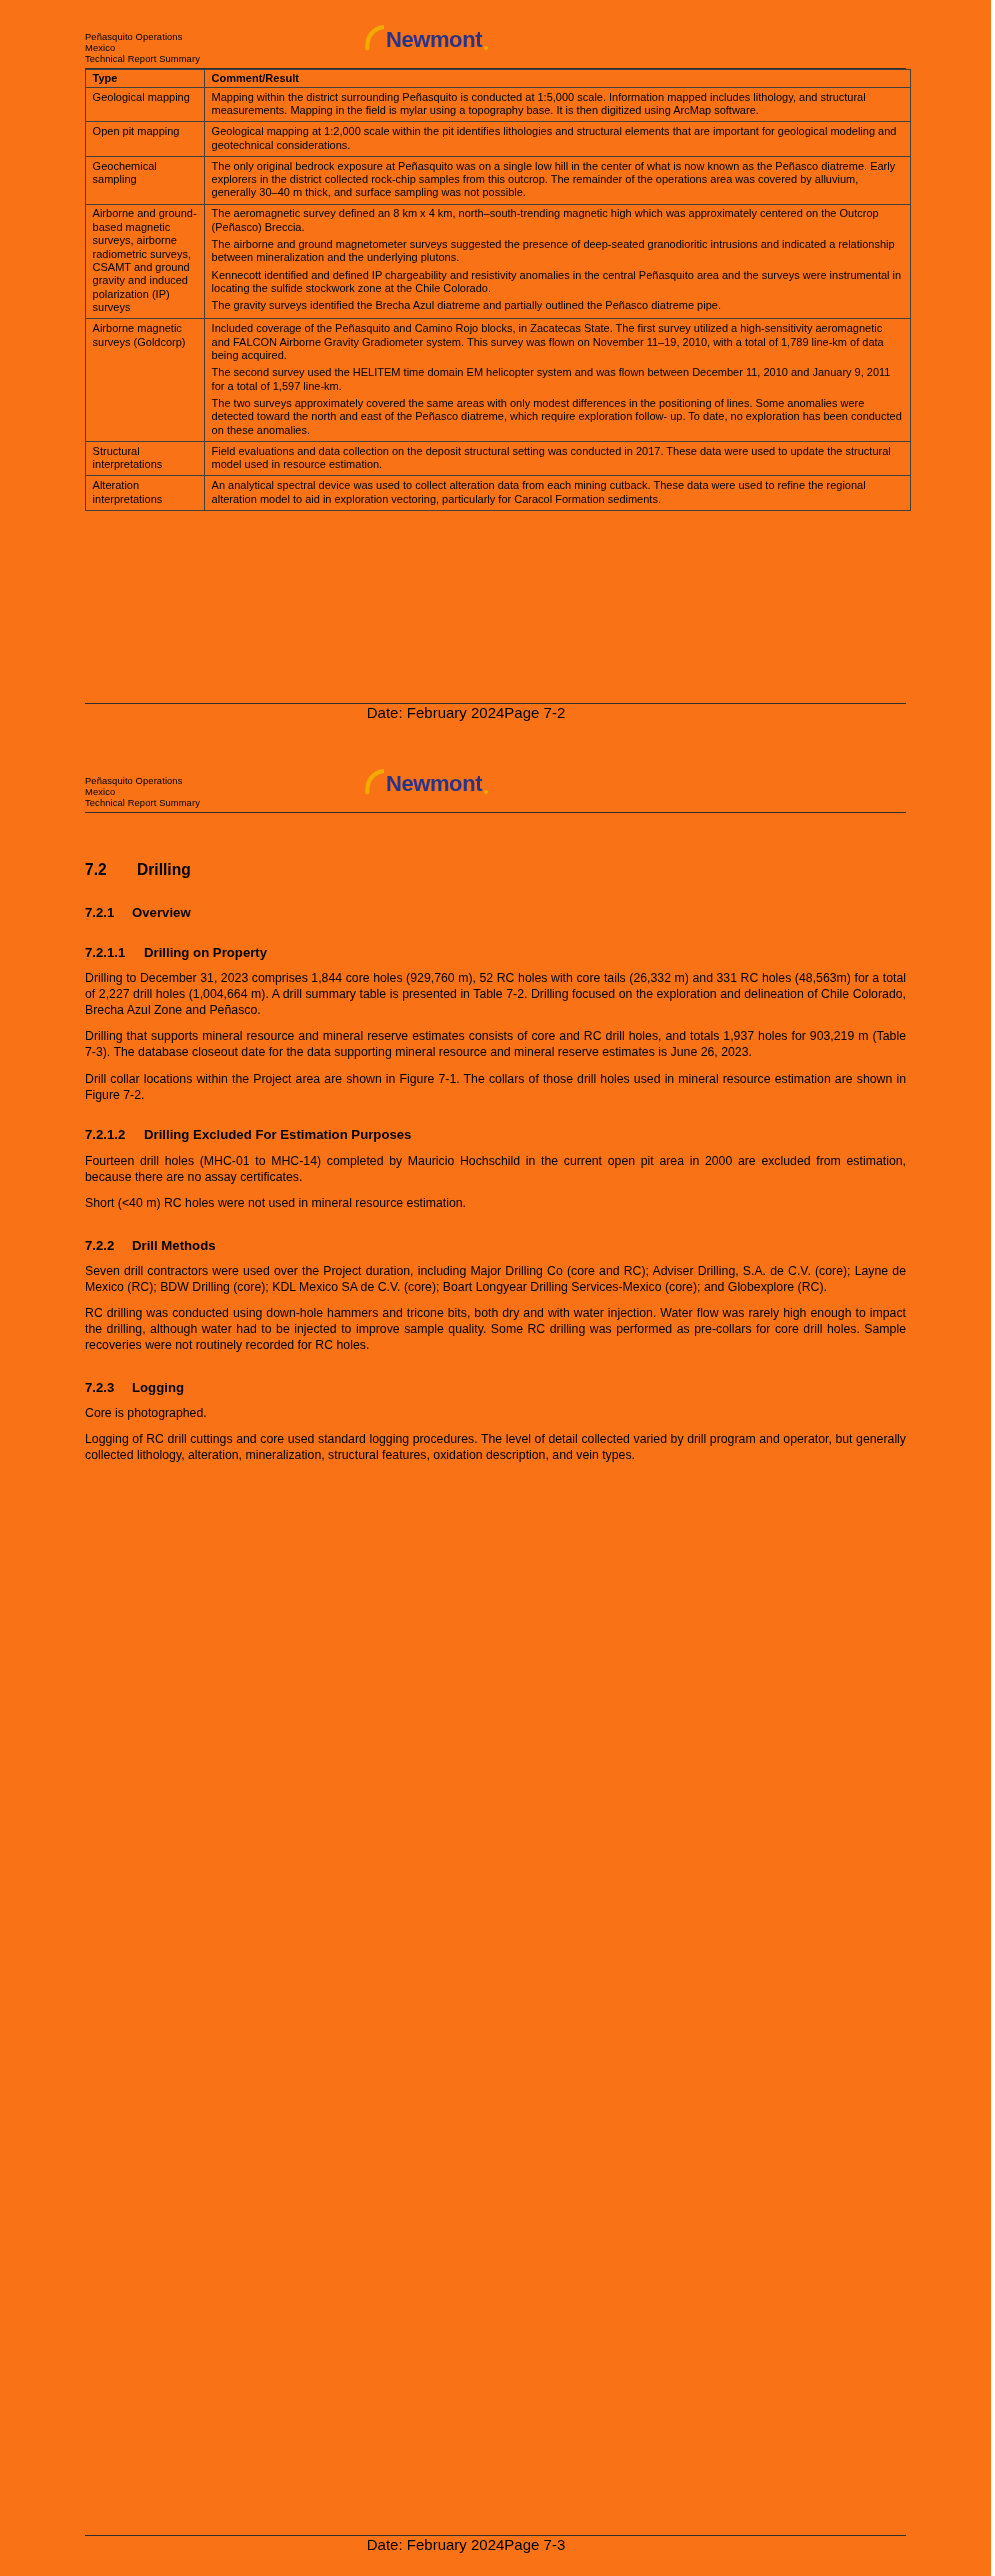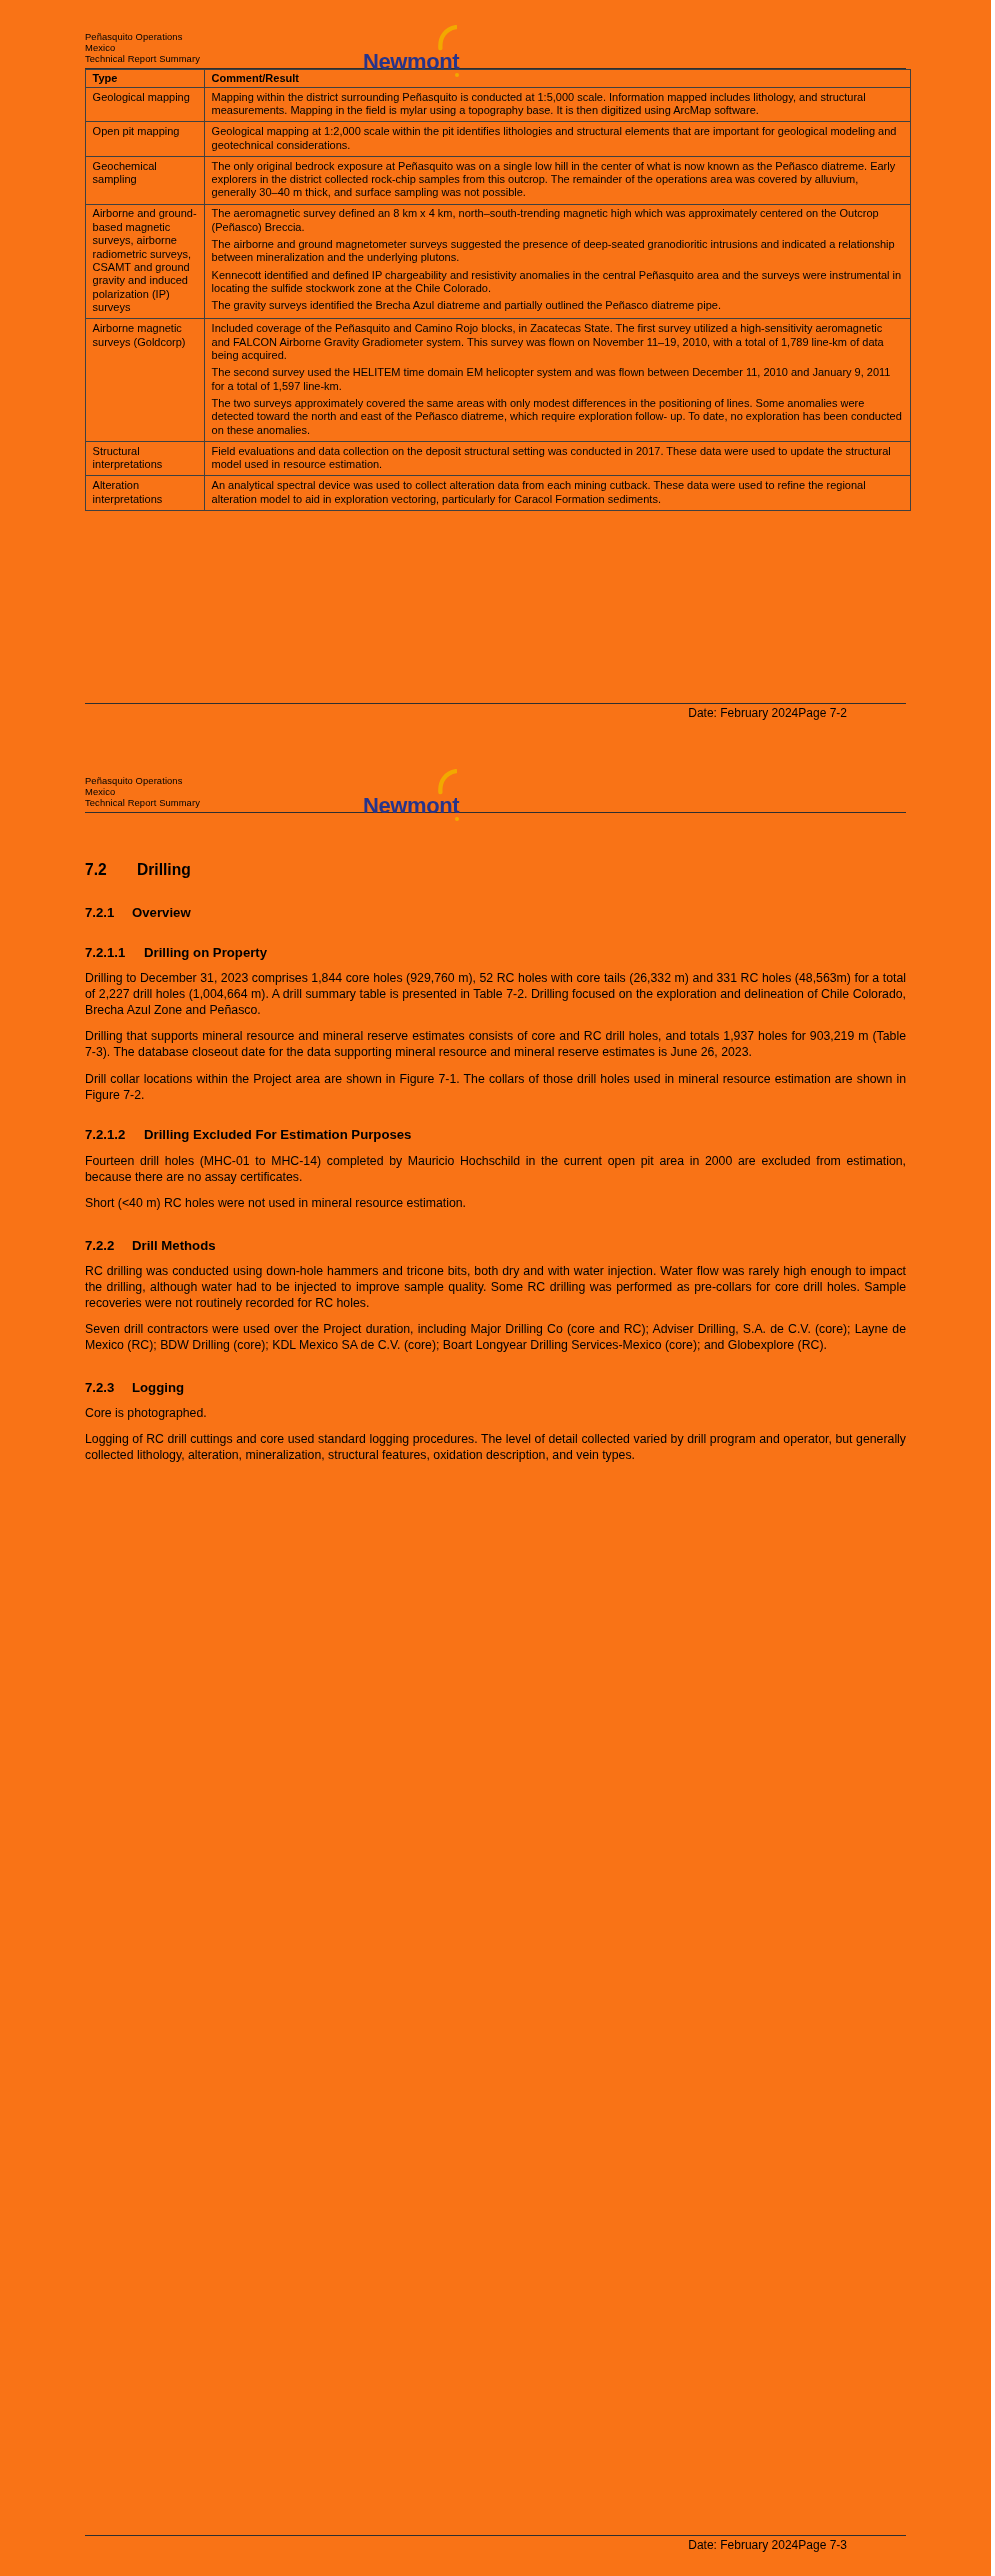--- a/index.html
+++ b/index.html
@@ -13,21 +13,21 @@
   }
   :root { --brand-blue:#27348b; --brand-gold:#f2a900; }
 
   .page { position:relative; width:991px; background:#f97316; overflow:hidden; }
   .page-1 { height:744px; }
   .page-2 { height:1832px; }
 
   
   .doc-header { position:relative; margin:0 85px; padding-top:31px; }
   .org-block { font-size:9.4px; line-height:11px; letter-spacing:0.1px; }
-  .logo { position:absolute; left:278px; top:22.6px; display:flex; align-items:flex-end;flex-direction:column; }
+  .logo { position:absolute; left:278px; top:22.6px; display:flex; align-items:flex-end; }
   .logo-arc { display:block; margin-right:1.9px; margin-bottom:0.9px; }
   .logo-text { font-size:22px; font-weight:bold; color:var(--brand-blue); letter-spacing:-0.4px; line-height:1; }
   .logo-dot { display:inline-block; width:3.8px; height:3.8px; border-radius:50%; background:var(--brand-gold); margin-left:1.9px; margin-bottom:1.9px; }
   .header-rule { margin:3.8px 85px 0 85px; border-top:0.9px solid #2f2f2f; height:0; }
 
   
   .table-caption { display:flex; margin:43px 85px 7.5px 85px; font-size:12.3px; font-weight:bold; }
   .caption-label { display:inline-block; min-width:85px; }
   table.exploration { margin:0 85px; width:826px; border-collapse:collapse; table-layout:fixed;border-radius:32px; }
   table.exploration th, table.exploration td {
@@ -39,21 +39,21 @@
     text-align:left;
   }
   table.exploration th { font-weight:bold; padding:1.9px 6.6px; }
   td.type-cell { vertical-align:middle; }
   td p { margin:0; }
   td p + p { margin-top:3.8px; }
 
   
   .page-footer { position:absolute; left:85px; right:85px; bottom:24.5px; }
   .footer-rule { border-top:0.9px solid #2f2f2f; height:0; margin-bottom:2.8px; }
-  .footer-row { display:flex; justify-content:flex-end; font-size:12px; line-height:12.3px; }
+  .footer-row { display:flex; justify-content:center; font-size:15px; line-height:12.3px; }
   .footer-page { margin-right:59px; }
 
   
   .content { margin:0 85px; }
   .sec { display:flex; font-weight:bold; }
   .sec-h1 { font-size:15.6px; margin-top:48px; }
   .sec-h2 { font-size:13.2px; margin-top:26.4px; }
   .sec-h3 { font-size:13.2px; margin-top:24.5px; }
   .h1num { display:inline-block; min-width:52px; }
   .h2num { display:inline-block; min-width:47px; }
@@ -200,22 +200,22 @@
       <span class="h3num">7.2.1.2</span>
       <span class="htitle">Drilling Excluded For Estimation Purposes</span>
     </div>
     <p class="body-p">Fourteen drill holes (MHC-01 to MHC-14) completed by Mauricio Hochschild in the current open pit area in 2000 are excluded from estimation, because there are no assay certificates.</p>
     <p class="body-p">Short (&lt;40 m) RC holes were not used in mineral resource estimation.</p>
 
     <div class="sec sec-h2">
       <span class="h2num">7.2.2</span>
       <span class="htitle">Drill Methods</span>
     </div>
+    <p class="body-p">Seven drill contractors were used over the Project duration, including Major Drilling Co (core and RC); Adviser Drilling, S.A. de C.V. (core); Layne de Mexico (RC); BDW Drilling (core); KDL Mexico SA de C.V. (core); Boart Longyear Drilling Services-Mexico (core); and Globexplore (RC).</p>
     <p class="body-p">RC drilling was conducted using down-hole hammers and tricone bits, both dry and with water injection.  Water flow was rarely high enough to impact the drilling, although water had to be injected to improve sample quality.  Some RC drilling was performed as pre-collars for core drill holes.  Sample recoveries were not routinely recorded for RC holes.</p>
-    <p class="body-p">Seven drill contractors were used over the Project duration, including Major Drilling Co (core and RC); Adviser Drilling, S.A. de C.V. (core); Layne de Mexico (RC); BDW Drilling (core); KDL Mexico SA de C.V. (core); Boart Longyear Drilling Services-Mexico (core); and Globexplore (RC).</p>
 
     <div class="sec sec-h2">
       <span class="h2num">7.2.3</span>
       <span class="htitle">Logging</span>
     </div>
     <p class="body-p">Core is photographed.</p>
     <p class="body-p">Logging of RC drill cuttings and core used standard logging procedures.  The level of detail collected varied by drill program and operator, but generally collected lithology, alteration, mineralization, structural features, oxidation description, and vein types.</p>
 
   </div>
 

